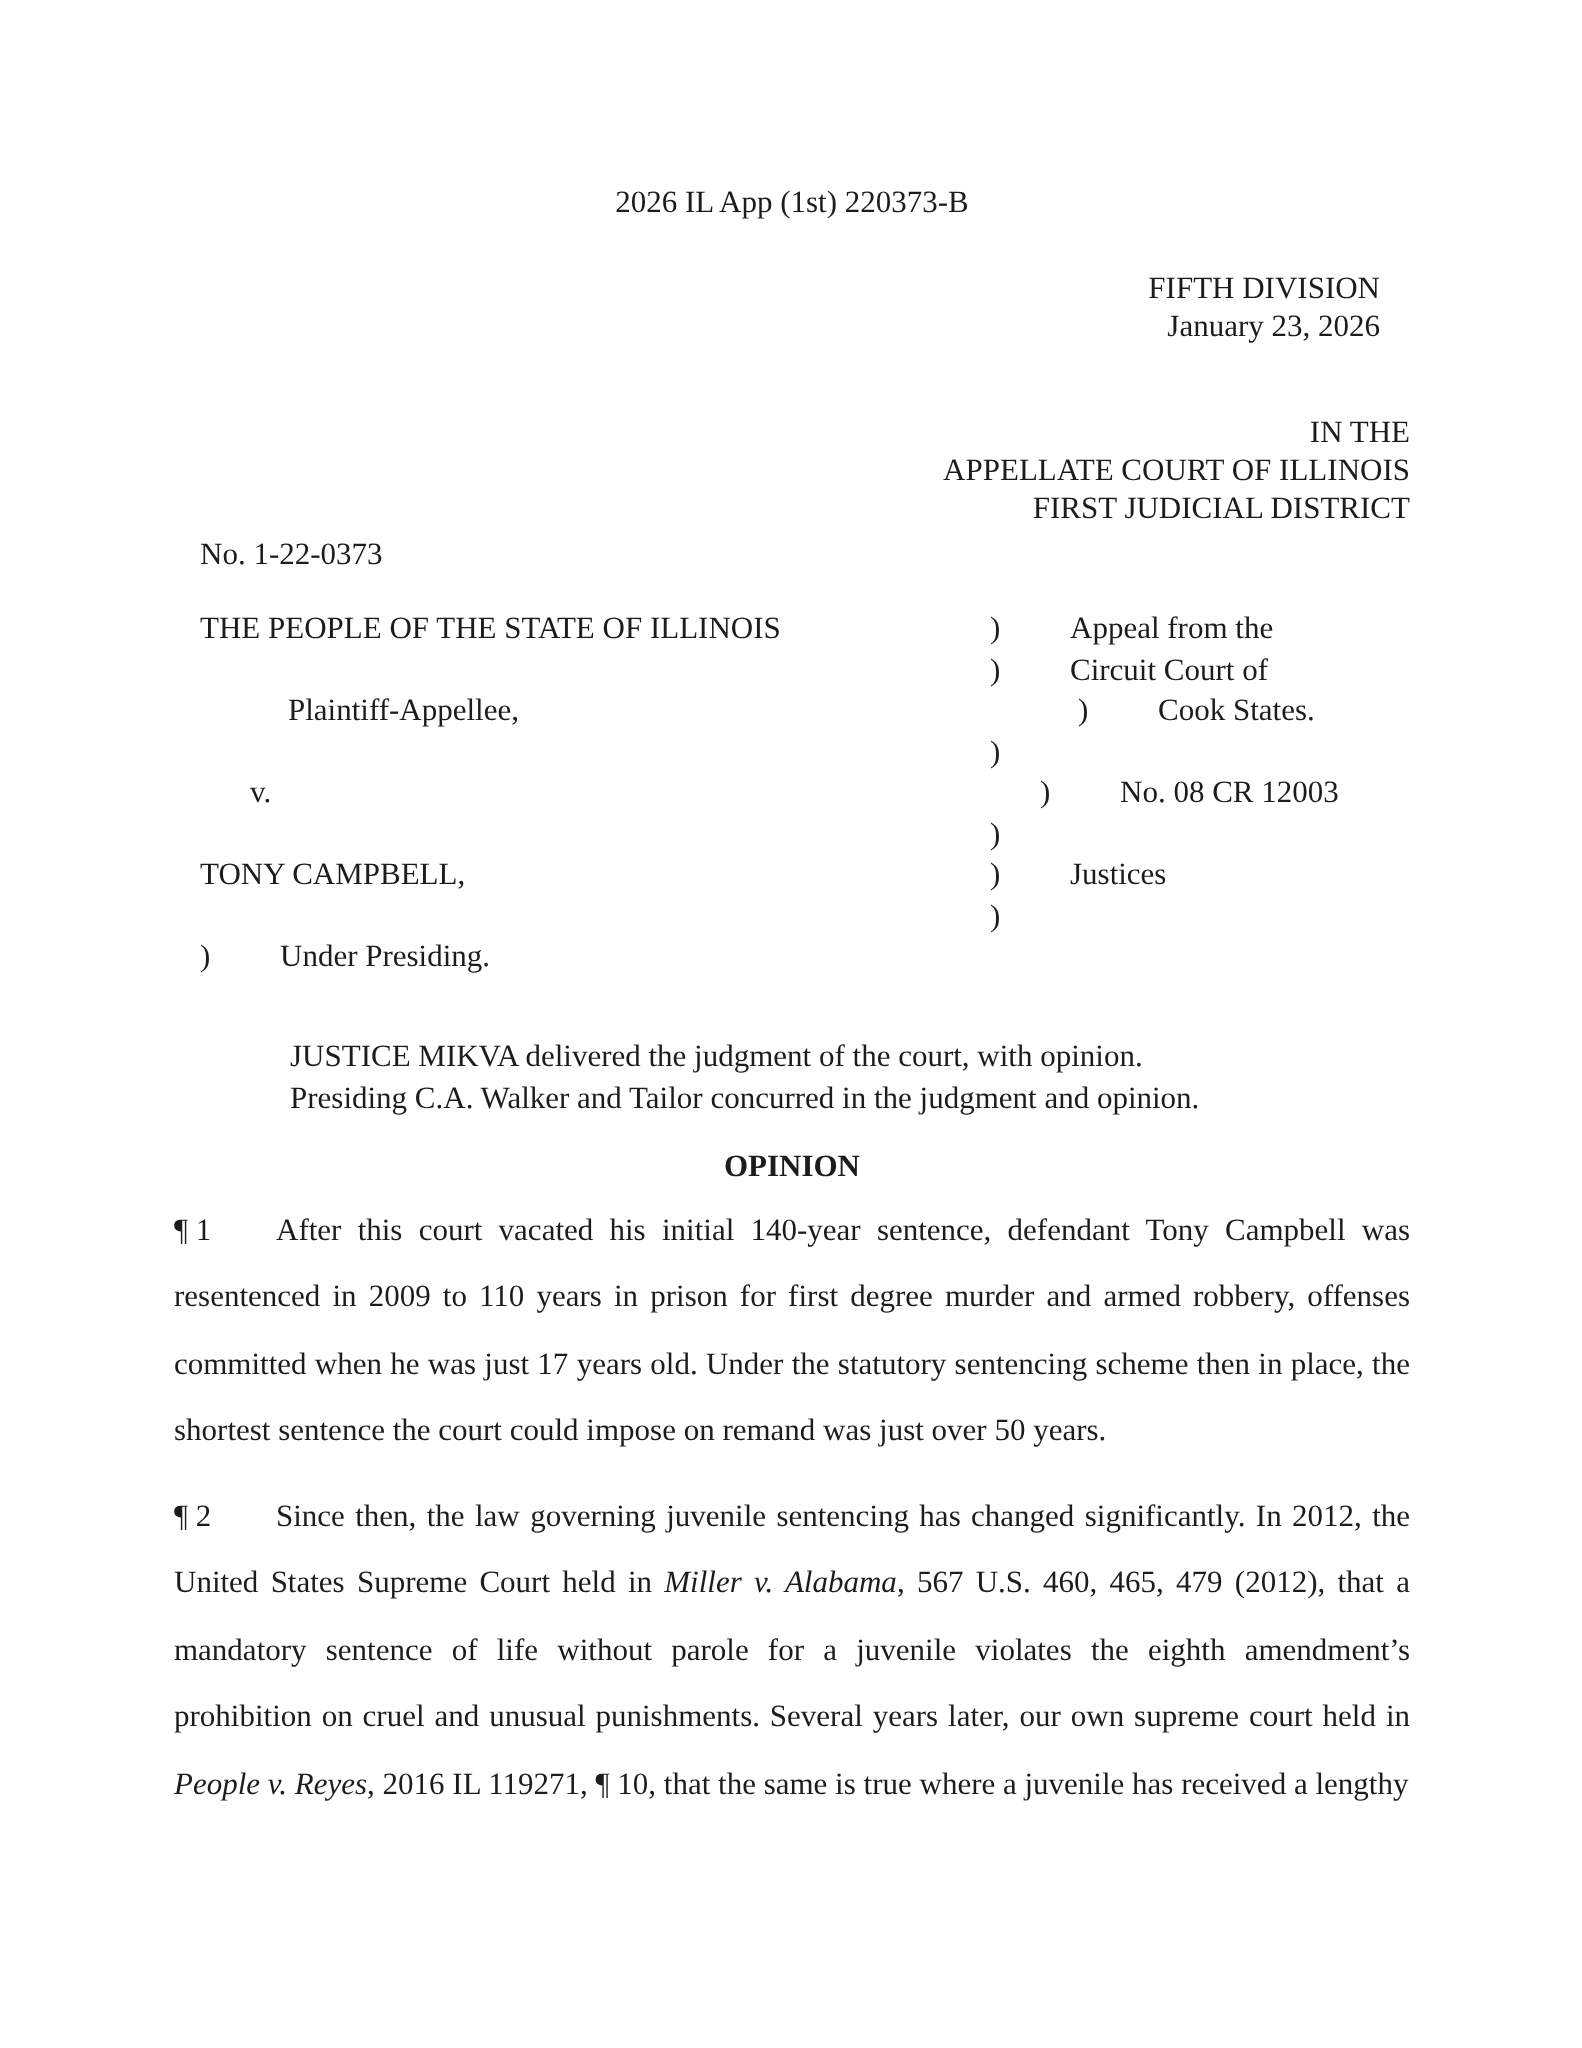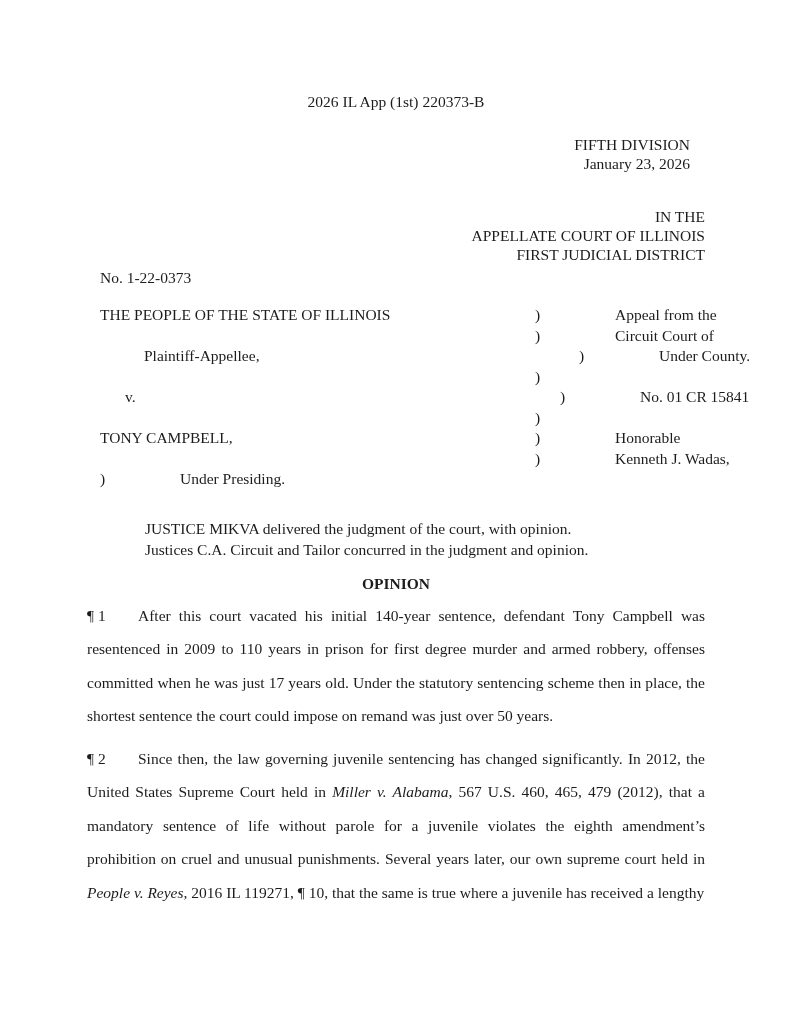--- a/index.html
+++ b/index.html
@@ -34,21 +34,21 @@
   }
   .case-number {
     margin-top: 5px;
     padding-left: 13px;
   }
   .caption {
     margin-top: 18px;
     padding-left: 13px;
     line-height: 20.5px;
   }
-  .cap-row { display: flex; gap: 40px; }
+  .cap-row { display: flex; }
   .cap-left  { width: 395px; flex: none; white-space: nowrap; }
   .cap-paren { width: 40px;  flex: none; }
   .cap-right { flex: 1; white-space: nowrap; }
   .indent-a { padding-left: 44px; }
   .indent-b { padding-left: 25px; }
 
   .justice-block {
     margin-top: 28px;
     padding-left: 58px;
     line-height: 21px;
@@ -96,56 +96,55 @@
         <div class="cap-right">Appeal from the</div>
       </div>
       <div class="cap-row">
         <div class="cap-left"></div>
         <div class="cap-paren">)</div>
         <div class="cap-right">Circuit Court of</div>
       </div>
       <div class="cap-row">
         <div class="cap-left indent-a">Plaintiff-Appellee,</div>
         <div class="cap-paren">)</div>
-        <div class="cap-right">Under County.</div>
+        <div class="cap-right">Cook States.</div>
       </div>
       <div class="cap-row">
         <div class="cap-left"></div>
         <div class="cap-paren">)</div>
         <div class="cap-right"></div>
       </div>
       <div class="cap-row">
         <div class="cap-left indent-b">v.</div>
         <div class="cap-paren">)</div>
-        <div class="cap-right">No. 01 CR 15841</div>
+        <div class="cap-right">No. 08 CR 12003</div>
       </div>
       <div class="cap-row">
         <div class="cap-left"></div>
         <div class="cap-paren">)</div>
         <div class="cap-right"></div>
       </div>
       <div class="cap-row">
         <div class="cap-left">TONY CAMPBELL,</div>
         <div class="cap-paren">)</div>
-        <div class="cap-right">Honorable</div>
+        <div class="cap-right">Justices</div>
       </div>
       <div class="cap-row">
         <div class="cap-left"></div>
         <div class="cap-paren">)</div>
-        <div class="cap-right">Kenneth J. Wadas,</div>
       </div>
       <div class="cap-row">
         <div class="cap-paren">)</div>
         <div class="cap-right">Under Presiding.</div>
       </div>
     </div>
 
     <div class="justice-block">
       <div>JUSTICE MIKVA delivered the judgment of the court, with opinion.</div>
-      <div>Justices C.A. Circuit and Tailor concurred in the judgment and opinion.</div>
+      <div>Presiding C.A. Walker and Tailor concurred in the judgment and opinion.</div>
     </div>
 
     <div class="opinion-heading">OPINION</div>
 
     <div class="body-para first">
       <span class="pnum">¶ 1</span><span>After this court vacated his initial 140-year sentence, defendant Tony Campbell was resentenced in 2009 to 110 years in prison for first degree murder and armed robbery, offenses committed when he was just 17 years old. Under the statutory sentencing scheme then in place, the shortest sentence the court could impose on remand was just over 50 years.</span>
     </div>
 
     <div class="body-para">
       <span class="pnum">¶ 2</span><span>Since then, the law governing juvenile sentencing has changed significantly. In 2012, the United States Supreme Court held in </span><span class="ital">Miller v. Alabama</span><span>, 567 U.S. 460, 465, 479 (2012), that a mandatory sentence of life without parole for a juvenile violates the eighth amendment’s prohibition on cruel and unusual punishments. Several years later, our own supreme court held in </span><span class="ital">People v. Reyes</span><span>, 2016 IL 119271, ¶ 10, that the same is true where a juvenile has received a lengthy</span>

